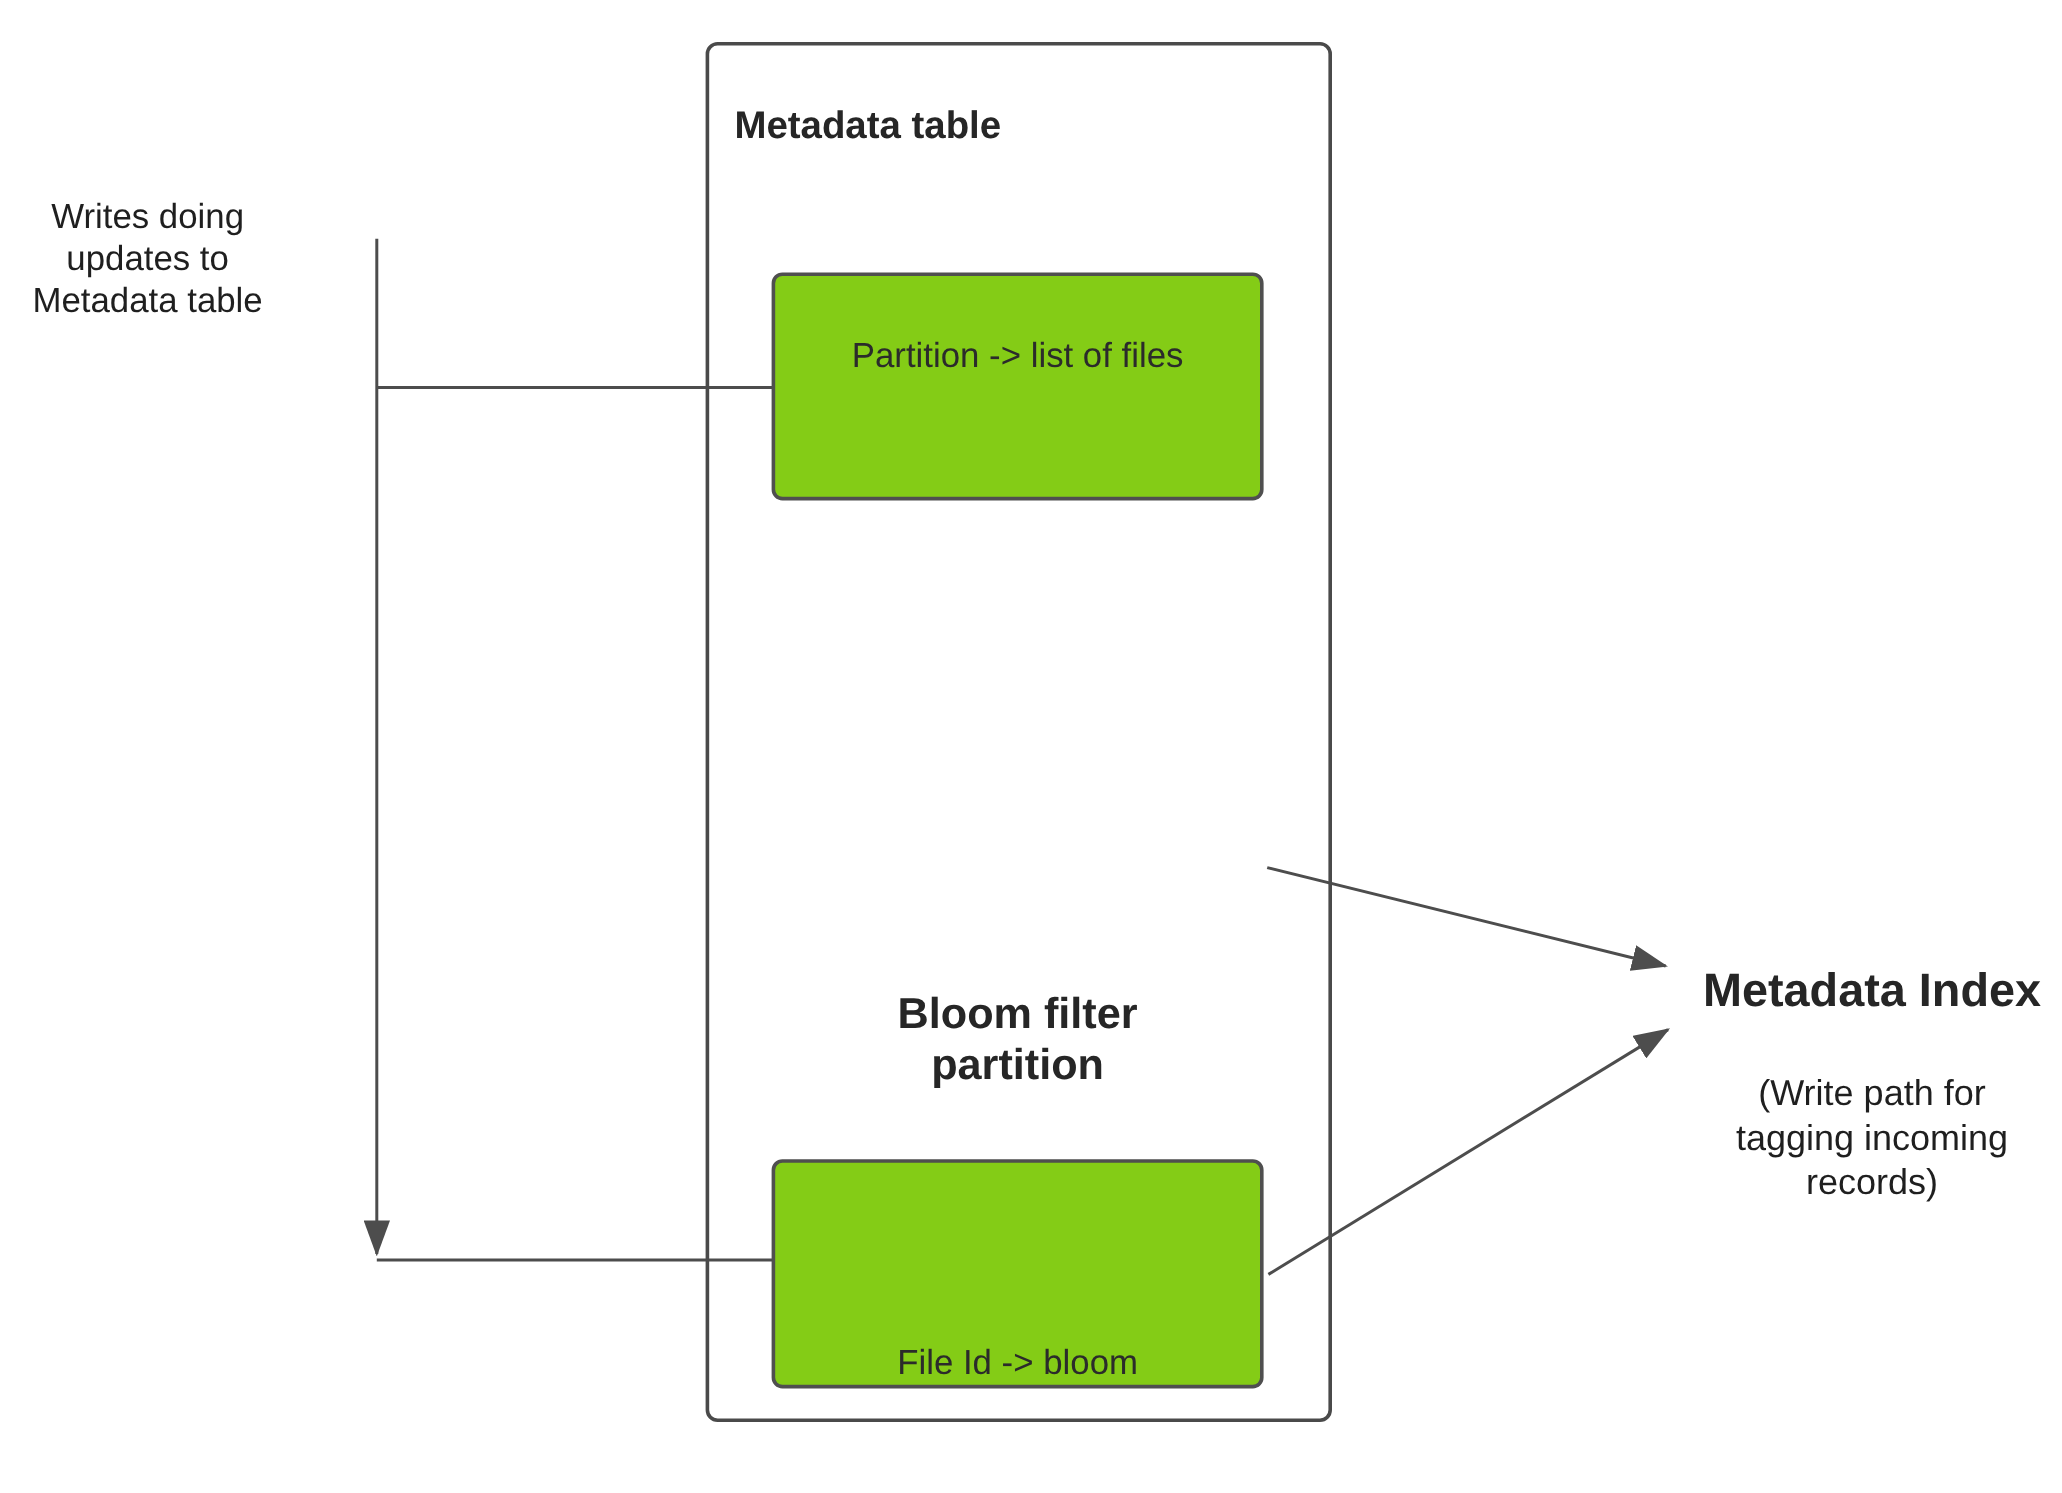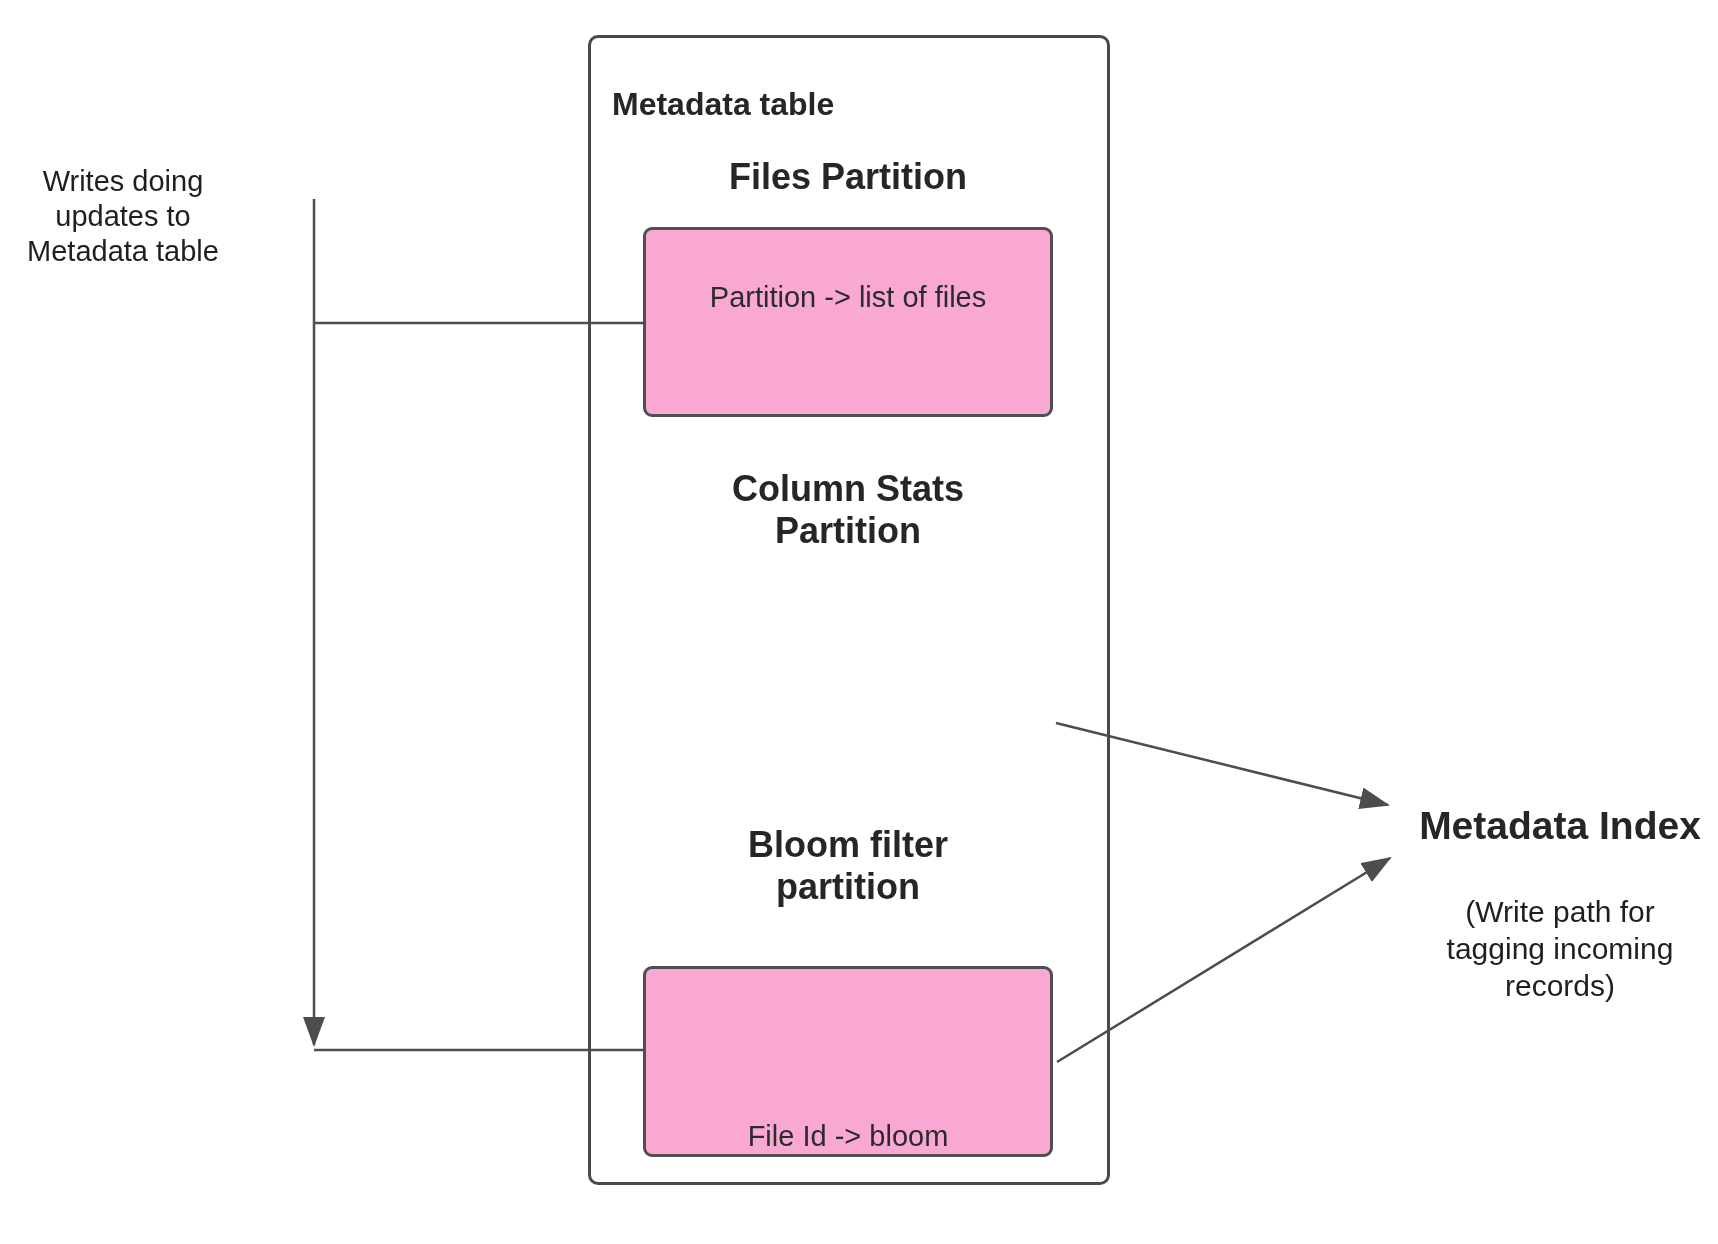--- a/index.html
+++ b/index.html
@@ -76,21 +76,21 @@
     border: 3px solid #4f4f4f;
     border-radius: 9px;
     box-sizing: border-box;
     display: flex;
     align-items: center;
     justify-content: center;
     text-align: center;
     font-size: 29px;
     line-height: 35px;
     color: #2b2b2b;
-    background: #f9a8d4;
+    background: #84cc16;
   }
   .box-files {
     top: 227px;
     height: 190px;
     padding-bottom: 50px;
   }
   .box-stats {
     top: 583px;
     height: 187px;
     border: 4px solid #141414;
@@ -144,27 +144,24 @@
     <path d="M 1057 1062 L 1390 858" stroke="#4d4d4d" stroke-width="2.5" fill="none" marker-end="url(#arrowhead)"></path>
   </svg>
 
   <div class="note multiline">Writes doing
 updates to
 Metadata table</div>
 
   <div class="outer-box"></div>
   <div class="outer-title">Metadata table</div>
 
-  <div class="part-heading h-files multiline">Files Partition</div>
   <div class="part-box box-files">
     <span class="multiline">Partition -&gt; list of files</span>
   </div>
 
-  <div class="part-heading h-stats multiline">Column Stats
-Partition</div>
 
   <div class="part-heading h-bloom multiline">Bloom filter
 partition</div>
   <div class="part-box box-bloom">
     <span class="multiline">File Id -&gt; bloom</span>
   </div>
 
   <div class="index-title">Metadata Index</div>
   <div class="index-subtitle multiline">(Write path for
 tagging incoming

